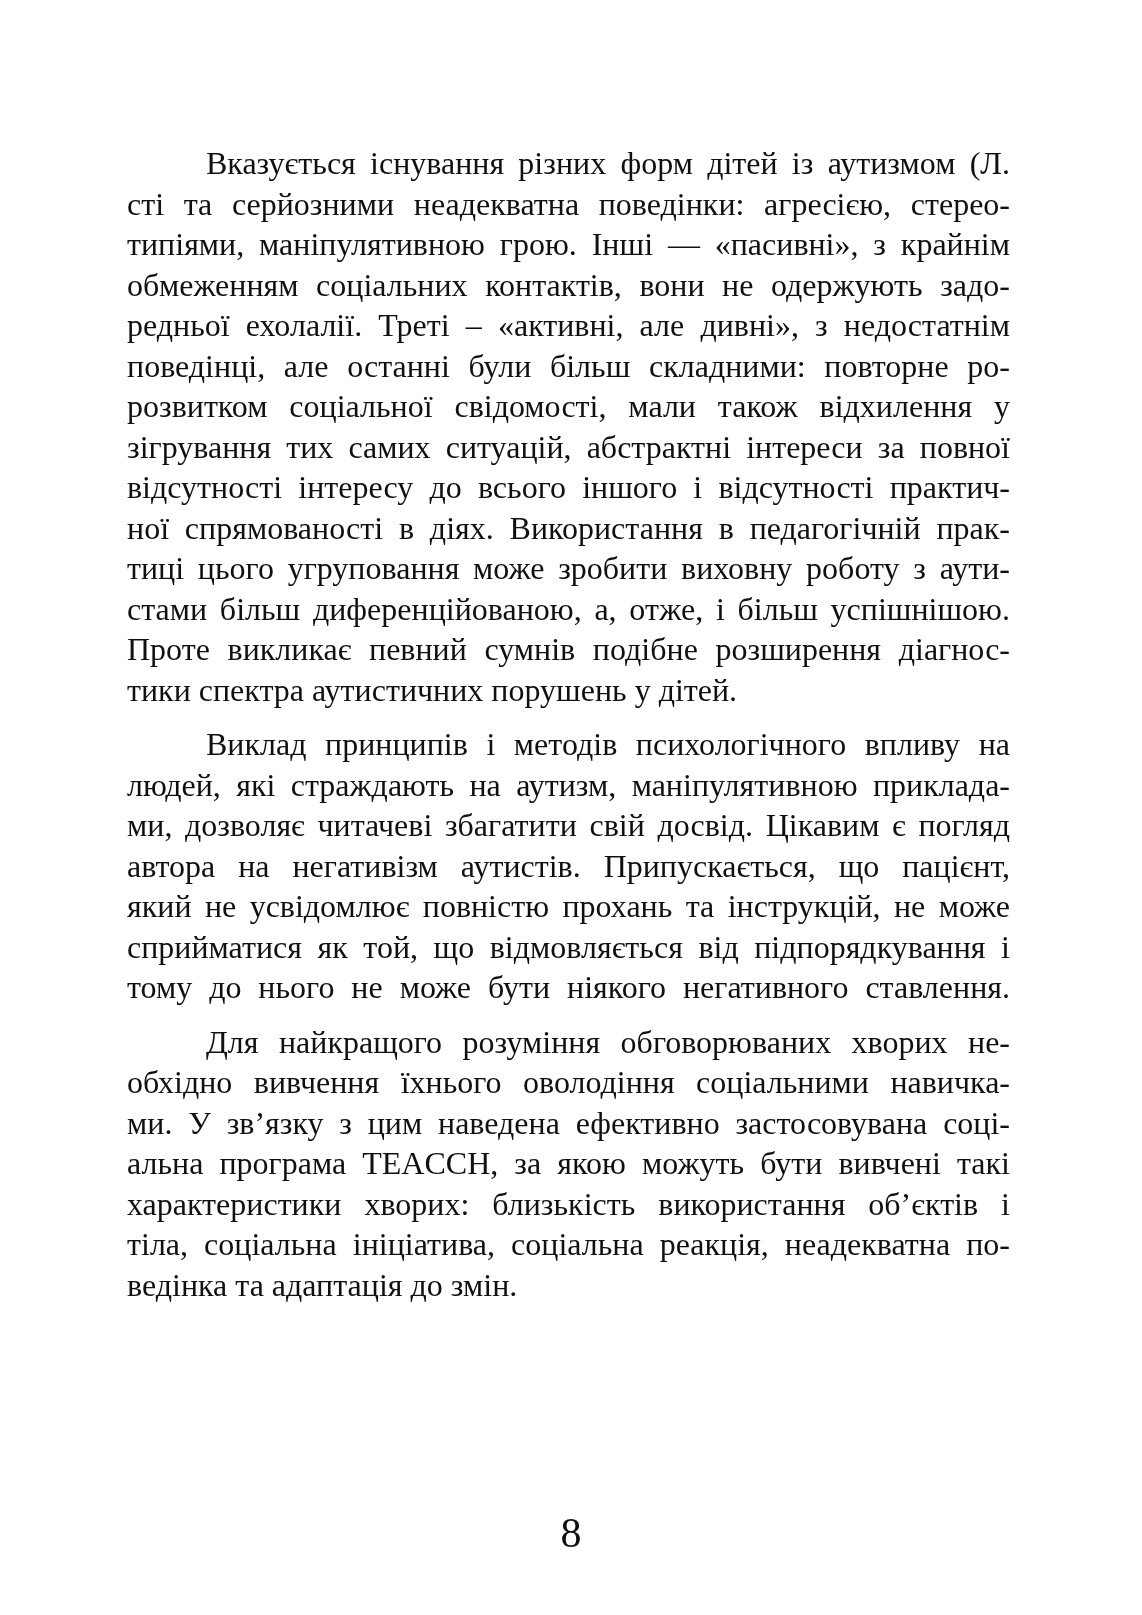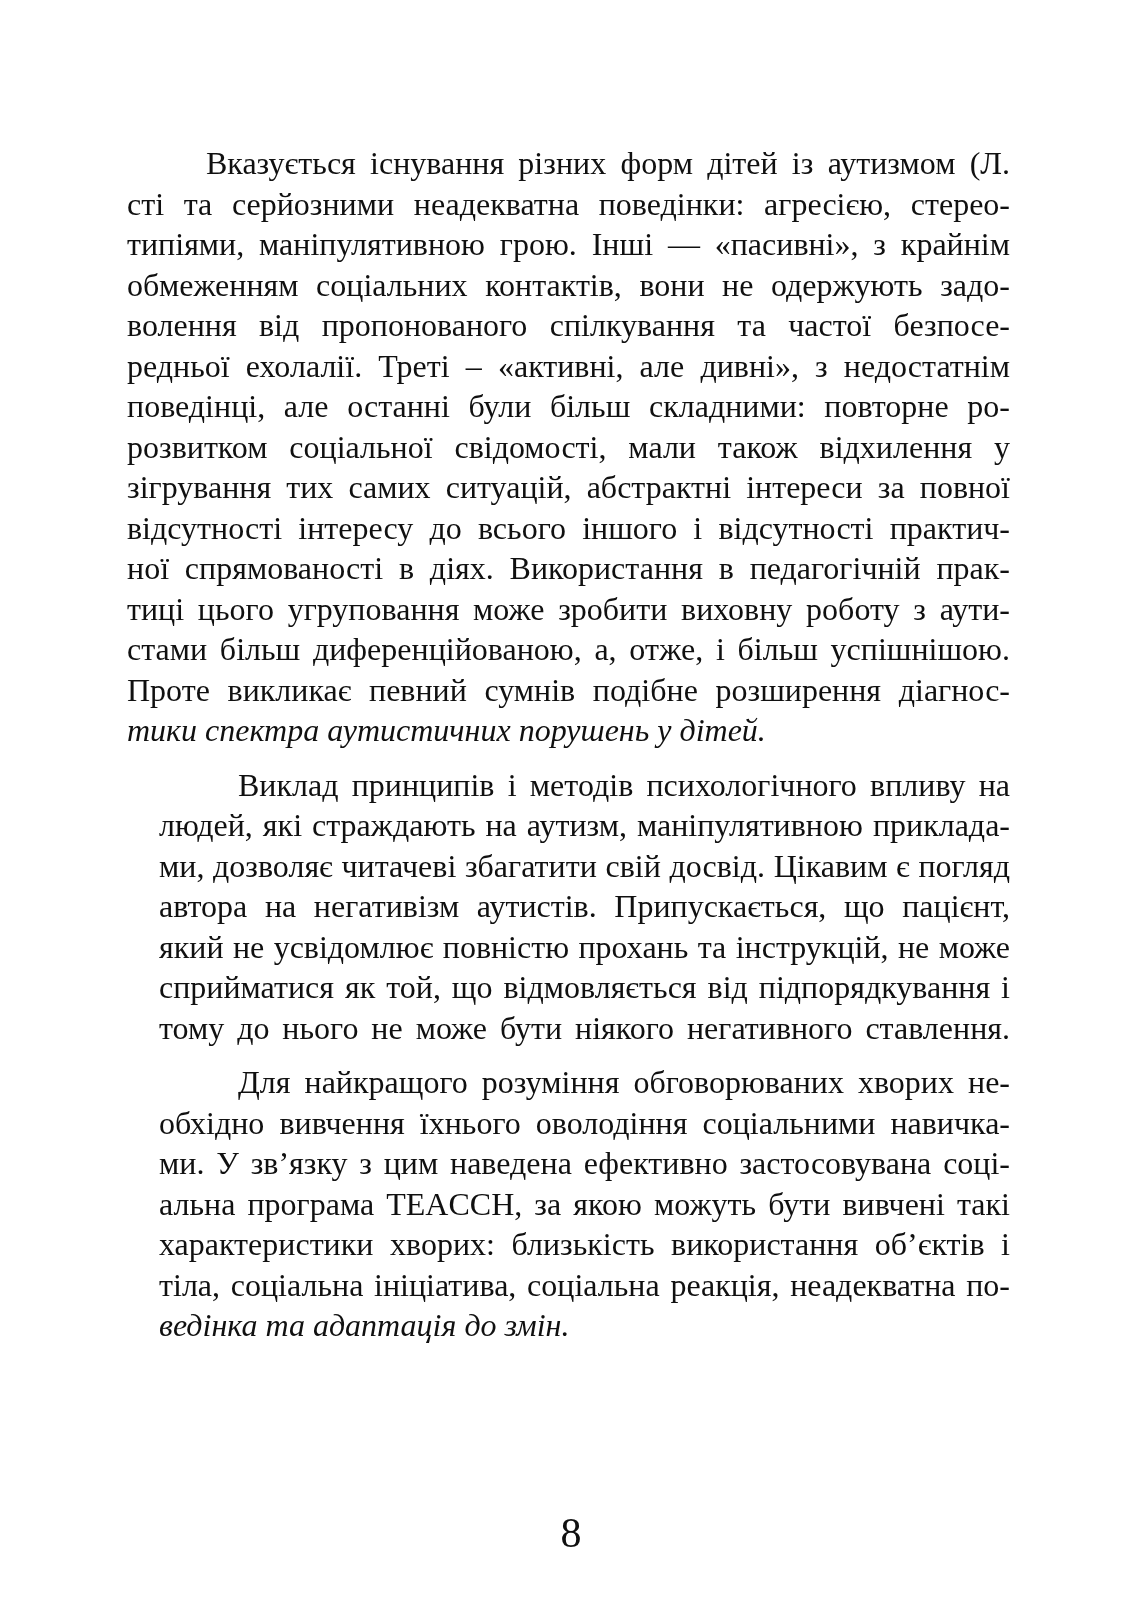--- a/index.html
+++ b/index.html
@@ -18,37 +18,35 @@
     border-radius: 22px;
   }
   .text-block {
     position: absolute;
     left: 127px;
     top: 143px;
     width: 883px;
   }
   .paragraph + .paragraph {
     margin-top: 14px;
-    margin-left: 32px;
   }
   .line {
     font-size: 32px;
     line-height: 40.5px;
     text-align: justify;
     text-align-last: justify;
     -moz-text-align-last: justify;
     height: 40.5px;
   }
   .line.first {
     text-indent: 79px;
   }
   .line.last {
     text-align: left;
     text-align-last: left;
-    font-style: italic;
     -moz-text-align-last: left;
   }
   .page-number {
     position: absolute;
     left: 0;
     right: 0;
     top: 1512px;
     text-align: center;
     font-size: 42px;
     line-height: 1;
@@ -58,21 +56,20 @@
 </head>
 <body>
 
 <div class="page">
   <div class="text-block" id="text-block">
       <div class="paragraph">
         <div class="line first">Вказується існування різних форм дітей із аутизмом (Л.</div>
         <div class="line">сті та серйозними неадекватна поведінки: агресією, стерео-</div>
         <div class="line">типіями, маніпулятивною грою. Інші — «пасивні», з крайнім</div>
         <div class="line">обмеженням соціальних контактів, вони не одержують задо-</div>
-        <div class="line">волення від пропонованого спілкування та частої безпосе-</div>
         <div class="line">редньої ехолалії. Треті – «активні, але дивні», з недостатнім</div>
         <div class="line">поведінці, але останні були більш складними: повторне ро-</div>
         <div class="line">розвитком соціальної свідомості, мали також відхилення у</div>
         <div class="line">зігрування тих самих ситуацій, абстрактні інтереси за повної</div>
         <div class="line">відсутності інтересу до всього іншого і відсутності практич-</div>
         <div class="line">ної спрямованості в діях. Використання в педагогічній прак-</div>
         <div class="line">тиці цього угруповання може зробити виховну роботу з аути-</div>
         <div class="line">стами більш диференційованою, а, отже, і більш успішнішою.</div>
         <div class="line">Проте викликає певний сумнів подібне розширення діагнос-</div>
         <div class="line last">тики спектра аутистичних порушень у дітей.</div>

